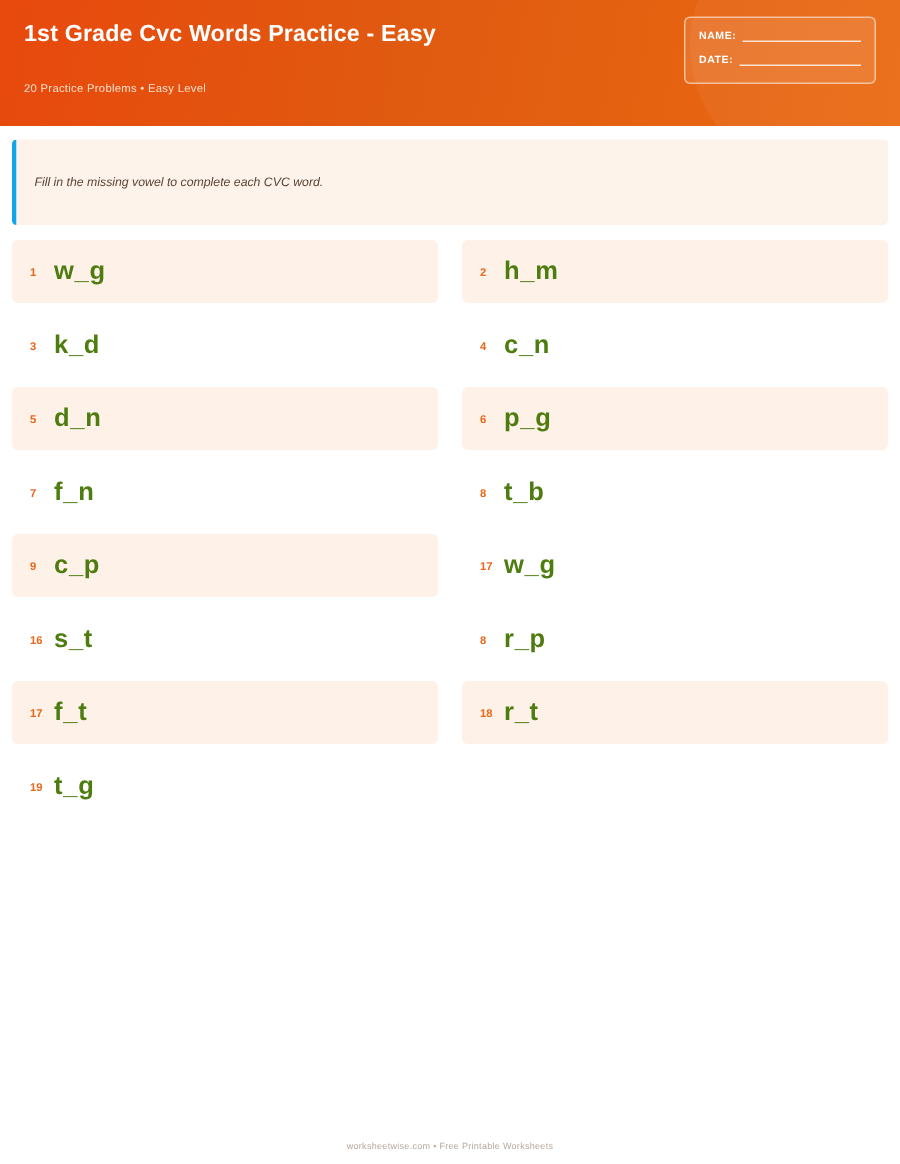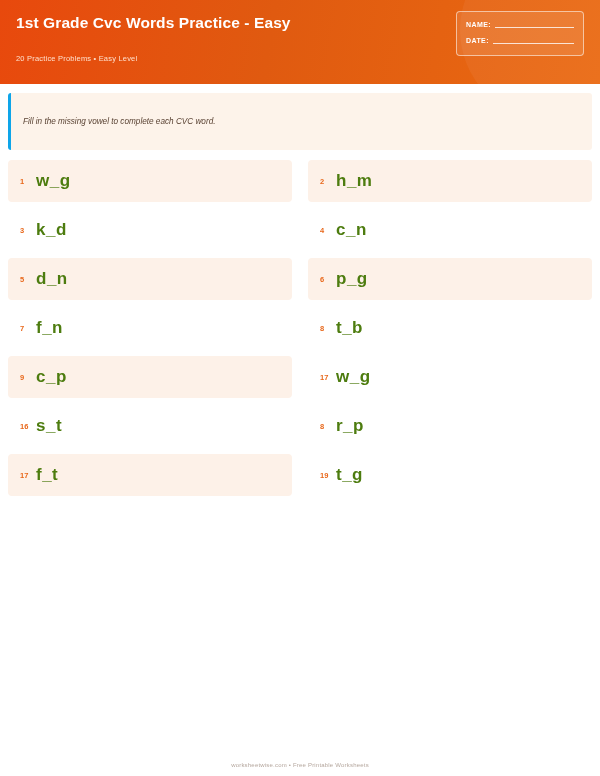--- a/index.html
+++ b/index.html
@@ -203,20 +203,24 @@
     <span class="p-word">s_t</span>
   </div>
   <div class="problem plain">
     <span class="p-num">8</span>
     <span class="p-word">r_p</span>
   </div>
   <div class="problem shaded">
     <span class="p-num">17</span>
     <span class="p-word">f_t</span>
   </div>
+  <div class="problem shaded">
+    <span class="p-num">18</span>
+    <span class="p-word">r_t</span>
+  </div>
   <div class="problem plain">
     <span class="p-num">19</span>
     <span class="p-word">t_g</span>
   </div>
 </div>
 
 <div class="footer">
   <span>worksheetwise.com • Free Printable Worksheets</span>
 </div>
 

